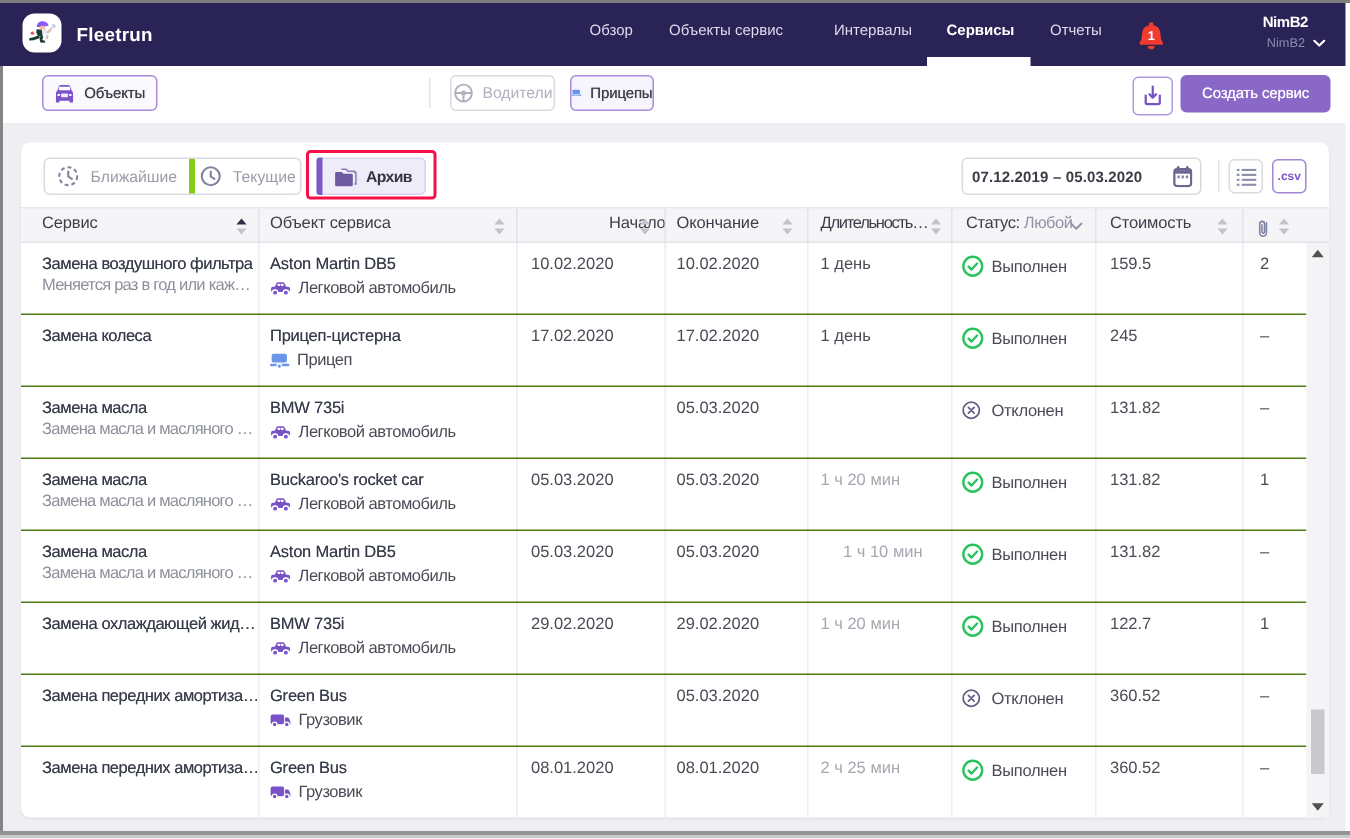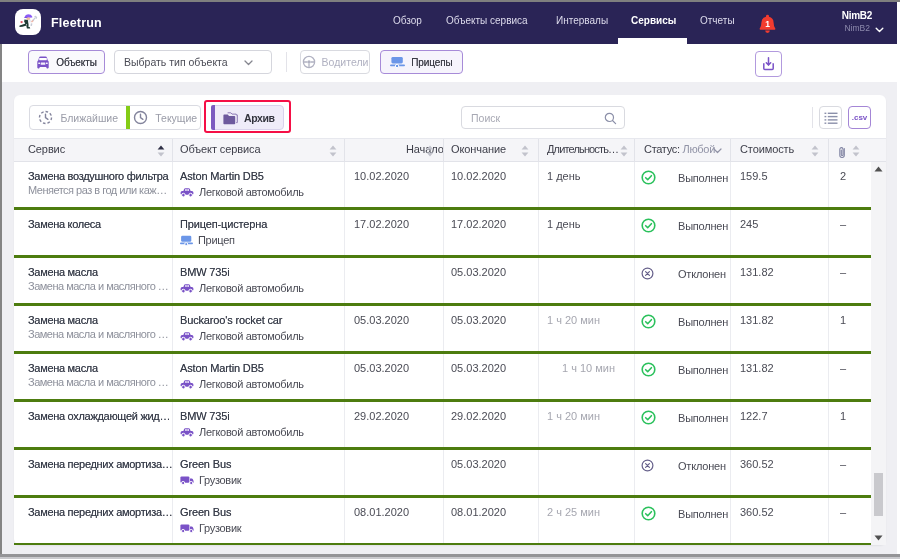--- a/index.html
+++ b/index.html
@@ -24,21 +24,21 @@
 #userchev { position:absolute; right:13px; top:17px; }
 
 #toolbar { position:absolute; left:2px; top:44px; width:895px; height:38px; background:#fff; }
 .btn { position:absolute; border-radius:4px; font-size:10px; display:flex; align-items:center; justify-content:center; }
 .btn svg { margin-right:6px; }
 #btn-objects { left:26px; top:6px; width:77px; height:24px; border:1px solid #a78bd8; background:#faf9fd; color:#3b3c46; letter-spacing:-0.1px; text-shadow:0 0 0.5px rgba(59,60,70,0.8); }
 #sel-type { left:112px; top:6px; width:158px; height:24px; border:1px solid #d5d6dd; background:#fff; color:#4a4b55; font-size:10.5px; justify-content:flex-start; padding-left:9px; }
 #sel-chev { position:absolute; right:12px; top:9px; }
 #tb-div1 { position:absolute; left:284px; top:8px; width:1px; height:20px; background:#e3e3e9; }
 #btn-drivers { left:298px; top:6px; width:70px; height:24px; border:1px solid #d9dae0; background:#fff; color:#b0b1c1; font-size:10.5px; }
-#btn-trailers { left:378px; top:6px; width:83px; height:24px; border:1px solid #a78bd8; background:#f6f4fc; color:#3b3c46; letter-spacing:-0.1px; text-shadow:0 0 0.5px rgba(59,60,70,0.8); }
+#btn-trailers { left:378px; top:6px; width:56px; height:24px; border:1px solid #a78bd8; background:#f6f4fc; color:#3b3c46; letter-spacing:-0.1px; text-shadow:0 0 0.5px rgba(59,60,70,0.8); }
 #btn-dl { left:753px; top:7px; width:27px; height:26px; border:1px solid #b29ade; background:#fff; }
 #btn-dl svg { margin:0; }
 #btn-create { left:785px; top:6px; width:100px; height:25px; background:#8a68c8; color:#fff; letter-spacing:-0.1px; text-shadow:0 0 0.5px rgba(255,255,255,0.8); }
 
 #page { position:absolute; left:2px; top:82px; width:895px; height:472px; background:#efeff3; }
 #card { position:absolute; left:12px; top:13px; width:872px; height:450px; background:#fff; border-radius:6px; box-shadow:0 1px 2px rgba(0,0,0,0.06); }
 
 #tabs { position:absolute; left:15px; top:10px; width:172px; height:25px; border:1px solid #dadbe2; border-radius:4px; background:#fff; display:flex; }
 .tab { display:flex; align-items:center; justify-content:center; color:#9a9ca8; font-size:10.5px; }
 .tab:first-child { width:97px; }
@@ -58,32 +58,32 @@
 #cb-div { position:absolute; left:798px; top:12px; width:1px; height:21px; background:#e3e3e9; }
 #btn-list { position:absolute; left:805px; top:11px; width:23px; height:23px; border:1px solid #d9dae0; border-radius:4px; }
 #btn-list svg { position:absolute; left:4px; top:5px; }
 #btn-csv { position:absolute; left:834px; top:11px; width:23px; height:23px; border:1px solid #a486d6; border-radius:4px; color:#7a52c7; font-weight:bold; font-size:8px; display:flex; align-items:center; justify-content:center; }
 
 #thead { position:absolute; left:0; top:43px; width:872px; height:24px; background:#f5f5f8; border-top:1px solid #e7e8ee; border-bottom:1px solid #e2e3e9; font-size:11px; color:#3d3e49; letter-spacing:-0.1px; }
 .hc { position:absolute; top:3.5px; }
 .hs { position:absolute; top:6px; }
 
 #tbody { position:absolute; left:0; top:67px; width:872px; height:383px; overflow:hidden; font-size:11px; }
-.row { position:absolute; left:0; width:857px; border-bottom:3px solid #4d7c0f; }
+.row { position:absolute; left:0; width:857px; border-bottom:1px solid #4d7c0f; }
 .l1 { position:absolute; top:8px; white-space:nowrap; }
 .l2 { position:absolute; top:23.5px; height:13px; display:flex; align-items:center; white-space:nowrap; }
 .l2 svg { margin-right:5px; }
 .ttl { color:#373c49; letter-spacing:-0.3px; left:14px; text-shadow:0 0 0.4px rgba(55,60,73,0.75); }
 .sub { position:absolute; top:22px; left:14px; color:#8d909b; letter-spacing:-0.5px; white-space:nowrap; }
 .obj { left:166px; color:#373c49; letter-spacing:-0.15px; text-shadow:0 0 0.4px rgba(55,60,73,0.75); }
 .objl2 { left:166px; color:#4a4b55; letter-spacing:-0.3px; }
 .d { color:#4a4b55; }
 .gr { color:#a6a7b0; }
 .stat { display:flex; align-items:center; left:627px; top:8px; height:15px; color:#4a4b55; letter-spacing:-0.2px; }
-.stat span { margin-left:22px; }
+.stat span { margin-left:5px; }
 .colline { position:absolute; width:1px; background:#ebecf0; top:67px; height:383px; }
 .collineh { position:absolute; width:1px; background:#e2e3e9; top:44px; height:23px; }
 
 #vscroll { position:absolute; left:857px; top:67px; width:15px; height:383px; background:#f4f4f6; }
 #vthumb { position:absolute; left:2.5px; top:311px; width:9px; height:43px; background:#c9c9cd; }
 </style>
 </head>
 <body>
 <div id="frame">
   <div id="topline"></div>
@@ -104,21 +104,21 @@
           <path d="M19.2 8 a1.5 1.5 0 1 1 2.1 1.9 l-0.9 -0.5 l0.2 -1 Z"></path>
           <path d="M15.9 14.2 l1.5 0.4 l-0.5 2.5 l-1.5 -0.4 Z"></path>
         </g>
         <ellipse cx="6.6" cy="13.1" rx="1.2" ry="1.1" fill="#e05a6a"></ellipse>
         <path d="M10.6 14.6 L6.2 16.1 L4.6 16.4 L4.4 18 L7.4 17.8 L11.7 16.4 Z" fill="#1f3b35"></path>
         <path d="M12 14.8 L13.9 15.4 L13.2 17.6 L14.9 18.2 L15.2 19.5 L11.9 19.4 L11.4 17.2 Z" fill="#1f3b35"></path>
       </svg>
     </div>
     <div id="brand">Fleetrun</div>
     <div class="navitem" style="left:393px;">Обзор</div>
-    <div class="navitem" style="left:446px;">Объекты сервиса</div>
+    <div class="navitem" style="left:446px;">Объекты сервис</div>
     <div class="navitem" style="left:556px;">Интервалы</div>
     <div class="navitem active" style="left:631px;">Сервисы</div>
     <div class="navitem" style="left:700px;">Отчеты</div>
     <div id="navunderline"></div>
     <div id="bell">
       <svg width="19" height="20" viewBox="0 0 19 20">
         <path d="M9.5 0.8 Q11 0.8 11 2.2 L11 2.8 Q15.4 3.7 15.6 8.6 Q15.7 12 16.9 13.8 Q17.9 15.2 16.7 15.8 L2.3 15.8 Q1.1 15.2 2.1 13.8 Q3.3 12 3.4 8.6 Q3.6 3.7 8 2.8 L8 2.2 Q8 0.8 9.5 0.8 Z" fill="#f23b2f"></path>
         <path d="M7.2 16.6 a2.3 2.3 0 0 0 4.6 0 Z" fill="#f23b2f"></path>
         <text x="9.5" y="12.6" text-anchor="middle" font-family="Liberation Sans" font-size="8.5" font-weight="bold" fill="#fff">1</text>
       </svg>
@@ -134,25 +134,20 @@
   <div id="toolbar">
     <div class="btn" id="btn-objects">
       <svg width="14" height="15" viewBox="0 0 14 15">
           <path d="M2.2 5.5 L3 2.8 Q3.4 1.6 4.6 1.6 L9.4 1.6 Q10.6 1.6 11 2.8 L11.8 5.5 Q12.7 5.9 12.7 7.1 L12.7 12.6 Q12.7 13.4 11.9 13.4 L11.1 13.4 Q10.3 13.4 10.3 12.6 L10.3 12.1 L3.7 12.1 L3.7 12.6 Q3.7 13.4 2.9 13.4 L2.1 13.4 Q1.3 13.4 1.3 12.6 L1.3 7.1 Q1.3 5.9 2.2 5.5 Z" fill="#7a52c7"></path>
           <rect x="3.2" y="2.9" width="7.6" height="2.3" rx="0.4" fill="#fff"></rect>
           <rect x="4.7" y="7.4" width="4.6" height="2.4" rx="0.4" fill="#fff" opacity="0.9"></rect>
           <rect x="2.2" y="7.6" width="1.9" height="1.4" rx="0.7" fill="#fff"></rect>
           <rect x="9.9" y="7.6" width="1.9" height="1.4" rx="0.7" fill="#fff"></rect>
         </svg>
       Объекты</div>
-    <div class="btn" id="sel-type">Выбрать тип объекта
-      <svg id="sel-chev" width="9" height="6" viewBox="0 0 9 6">
-          <path d="M1 1 L4.5 4.5 L8 1" fill="none" stroke="#85868f" stroke-width="1.3" stroke-linecap="round" stroke-linejoin="round"></path>
-        </svg>
-    </div>
     <div id="tb-div1"></div>
     <div class="btn" id="btn-drivers">
       <svg width="14" height="14" viewBox="0 0 14 14">
           <circle cx="7" cy="7" r="5.6" fill="none" stroke="#b0b1c1" stroke-width="1.3"></circle>
           <circle cx="7" cy="7" r="1.7" fill="#b0b1c1"></circle>
           <path d="M1.5 7 L5.3 7 M8.7 7 L12.5 7 M7 8.7 L7 12.5" stroke="#b0b1c1" stroke-width="1.3"></path>
         </svg>
       Водители</div>
     <div class="btn" id="btn-trailers">
       <svg width="15" height="12" viewBox="0 0 15 12">
@@ -160,20 +155,21 @@
           <rect x="0" y="8.4" width="15" height="1.9" rx="0.95" fill="#6b96e8"></rect>
           <circle cx="7.1" cy="10" r="1.7" fill="#6b96e8" stroke="#fff" stroke-width="1"></circle>
         </svg>
       Прицепы</div>
     <div class="btn" id="btn-dl">
       <svg width="15" height="16" viewBox="0 0 15 16">
           <path d="M2.8 7.2 L2.8 12.4 Q2.8 13.4 3.8 13.4 L11.2 13.4 Q12.2 13.4 12.2 12.4 L12.2 7.2" fill="none" stroke="#7a52c7" stroke-width="1.5"></path>
           <path d="M7.5 1.8 L7.5 8.6 M5.3 6.8 L7.5 9.1 L9.7 6.8" fill="none" stroke="#7a52c7" stroke-width="1.5" stroke-linecap="round" stroke-linejoin="round"></path>
         </svg>
     </div>
+    <div class="btn" id="btn-create">Создать сервис</div>
   </div>
   <div id="page">
     <div id="card">
       <div id="tabs">
         <div class="tab">
           <svg width="15" height="15" viewBox="0 0 15 15">
               <circle cx="7.5" cy="7.5" r="6" fill="none" stroke="#83849c" stroke-width="1.4" stroke-dasharray="2.6 2"></circle>
               <path d="M7.5 4.3 L7.5 7.7 L9.9 9.3" fill="none" stroke="#83849c" stroke-width="1.4" stroke-linecap="round"></path>
             </svg>
           Ближайшие</div>
@@ -186,26 +182,33 @@
       </div>
       <div id="tab-archive">
           <div id="archbar"></div>
         <svg style="position:absolute; left:10px; top:6px;" width="17" height="13" viewBox="0 0 17 13">
           <path d="M5.6 0.8 L8.8 0.8 L10 2.1 L14.2 2.1 L14.2 2.9 L15.3 2.9 L15.3 10.6 L14.2 10.6" fill="none" stroke="#8d7ab5" stroke-width="1"></path>
           <path d="M2.2 2.6 L5.8 2.6 L7 3.9 L12.4 3.9 Q13.2 3.9 13.2 4.7 L13.2 11.4 Q13.2 12.2 12.4 12.2 L2.2 12.2 Q1.4 12.2 1.4 11.4 L1.4 3.4 Q1.4 2.6 2.2 2.6 Z" fill="#6e5a9e"></path>
         </svg>
         <span style="position:absolute; left:32px; top:6px;">Архив</span>
         </div>
       <div id="redbox"></div>
-      <div id="search">
-          <span>Поиск</span>
-        <svg width="13" height="13" viewBox="0 0 13 13">
-            <circle cx="5.4" cy="5.4" r="4.1" fill="none" stroke="#8b8fa8" stroke-width="1.2"></circle>
-            <path d="M8.5 8.5 L11.6 11.6" stroke="#8b8fa8" stroke-width="1.2" stroke-linecap="round"></path>
-          </svg>
+      <div id="datebox">
+          <span>07.12.2019 – 05.03.2020</span>
+        <svg width="13" height="15" viewBox="0 0 13 15">
+          <rect x="0.9" y="2.8" width="11.2" height="11.2" rx="1.8" fill="none" stroke="#6c6792" stroke-width="1.5"></rect>
+          <rect x="1.4" y="3.4" width="10.2" height="2.4" fill="#6c6792"></rect>
+          <rect x="2.6" y="0.7" width="1.7" height="2.9" rx="0.85" fill="#6c6792"></rect>
+          <rect x="8.7" y="0.7" width="1.7" height="2.9" rx="0.85" fill="#6c6792"></rect>
+          <g fill="#8a84ad">
+              <rect x="2.9" y="7" width="1.6" height="1.9"></rect>
+              <rect x="5.7" y="7" width="1.6" height="1.9"></rect>
+              <rect x="8.5" y="7" width="1.6" height="1.9"></rect>
+            </g>
+        </svg>
       </div>
       <div id="cb-div"></div>
       <div id="btn-list">
         <svg width="14" height="12" viewBox="0 0 14 12">
             <g fill="#8b90aa">
               <rect x="0.5" y="0.6" width="1.8" height="1.4"></rect>
               <rect x="3.8" y="0.6" width="9.7" height="1.4"></rect>
               <rect x="0.5" y="3.9" width="1.8" height="1.4"></rect>
               <rect x="3.8" y="3.9" width="9.7" height="1.4"></rect>
               <rect x="0.5" y="7.2" width="1.8" height="1.4"></rect>

